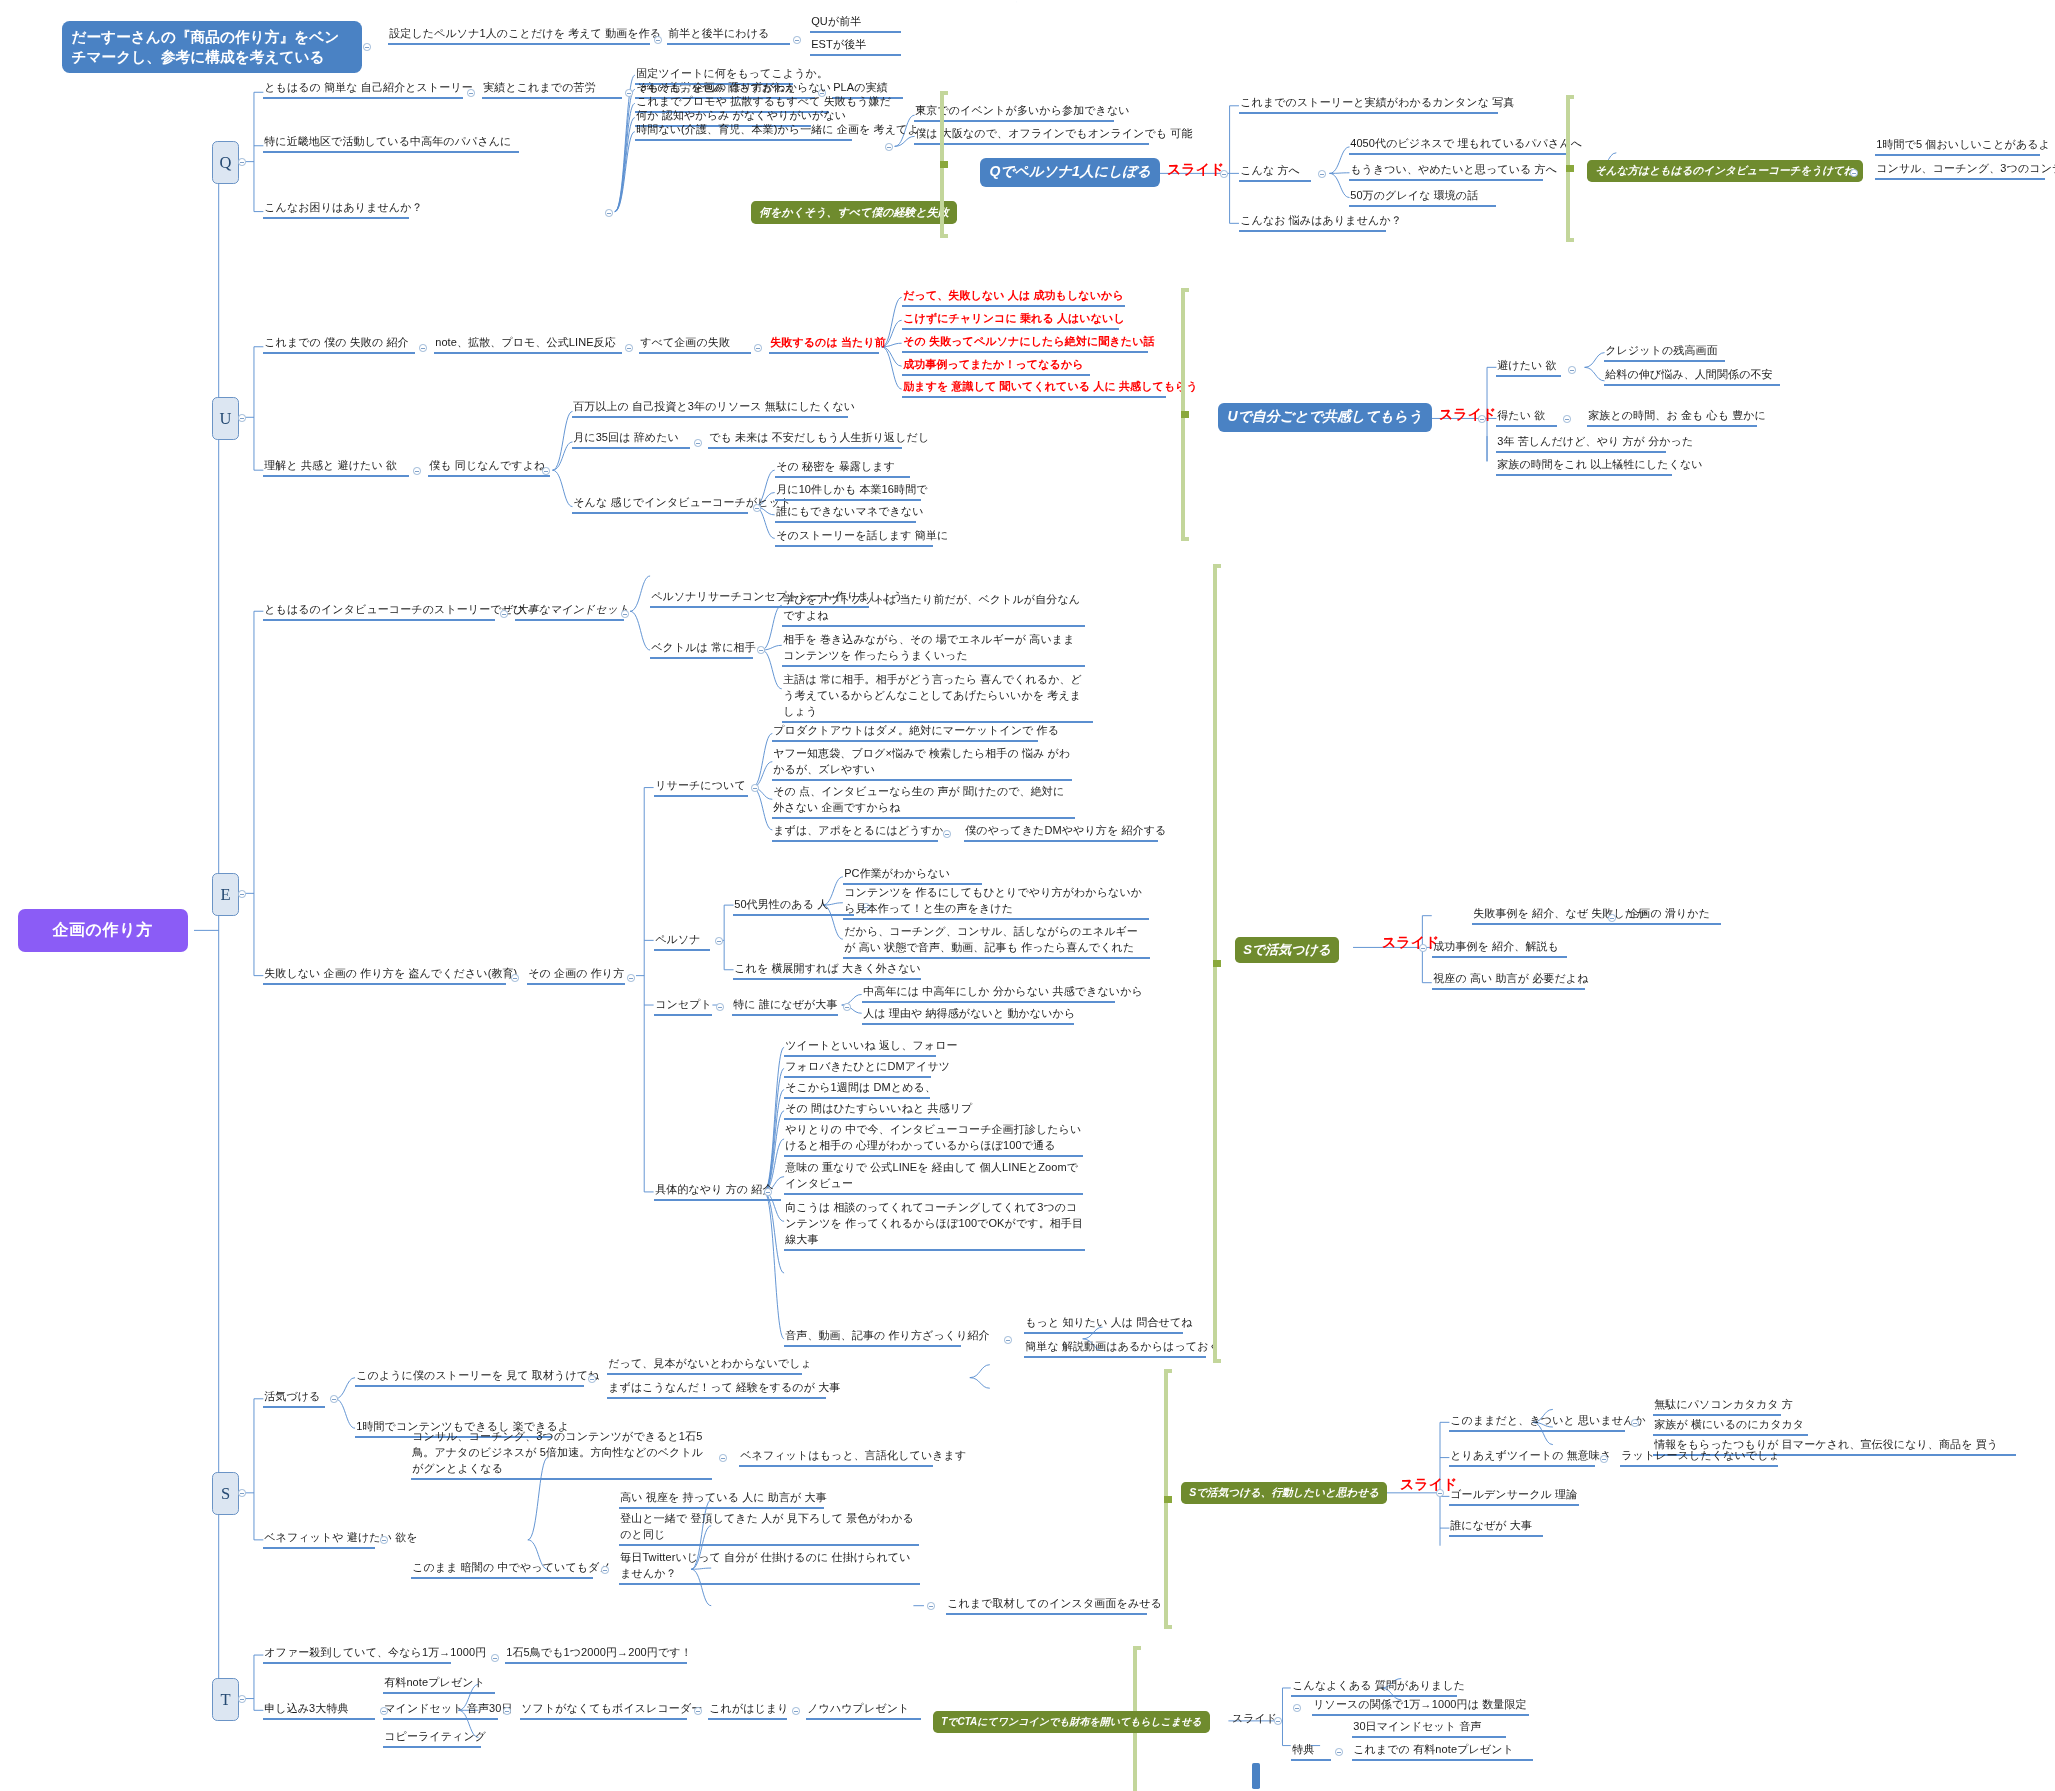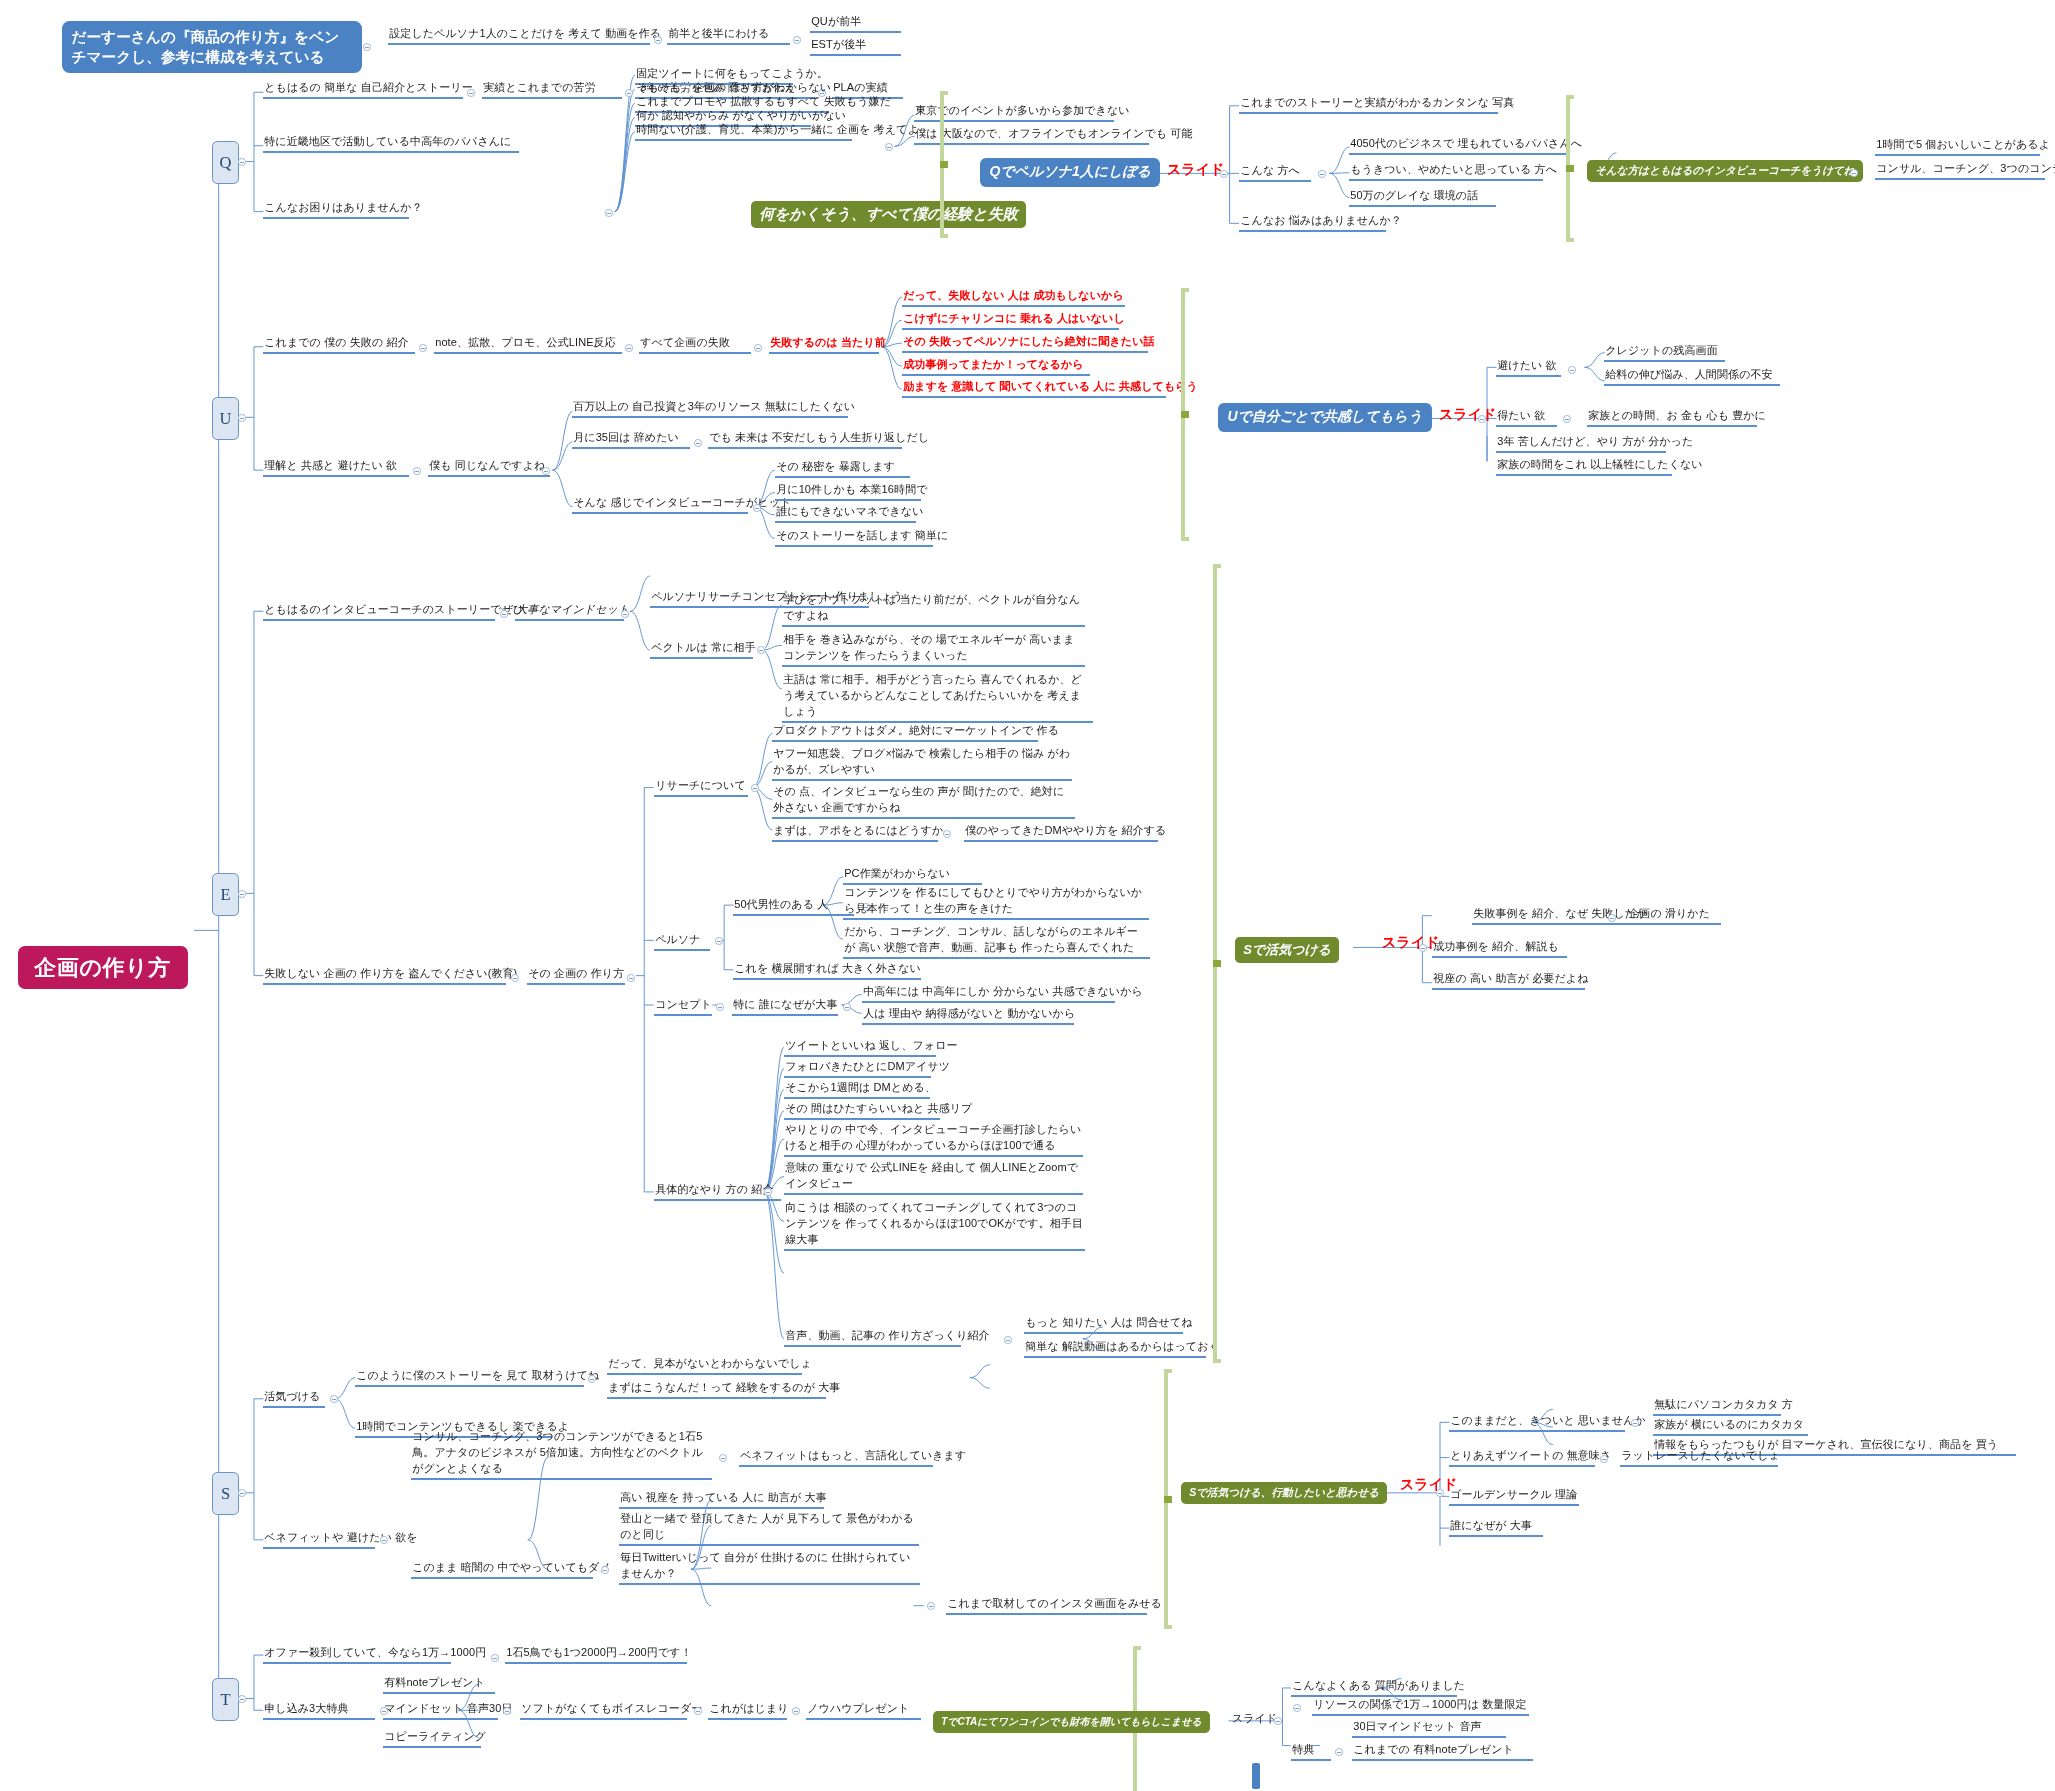--- a/index.html
+++ b/index.html
@@ -34,30 +34,29 @@
     border:0.9px solid #6b94c6;
     border-radius:5.3px;
     display:flex;align-items:center;justify-content:center;
     font-size:16.5px;color:#254a73;
     font-family:"Liberation Serif","DejaVu Serif",serif;
   }
 
   
   .root{
     position:absolute;
-    background:#be185d;
+    background:#8b5cf6;
     border-radius:7px;
     color:#ffffff;
-    font-size:22px;
+    font-size:16px;
     font-weight:bold;
     display:flex;align-items:center;justify-content:center;
     padding:8.2px 14px;
     box-sizing:border-box;
     letter-spacing:0.6px;
-    margin-top:37px;
   }
 
   
   .bluebox{
     position:absolute;
     background:#4a82c4;
     border-radius:5.9px;
     color:#ffffff;
     font-size:14px;
     font-weight:bold;
@@ -345,21 +344,21 @@
   <div class="node one" style="left:914px;top:125px;width:235px;">僕は 大阪なので、オフラインでもオンラインでも 可能</div>
 
   <div class="node one" style="left:263px;top:199px;width:146px;">こんなお困りはありませんか？</div>
   <div class="bullet" style="left:605px;top:209px;"></div>
   <div class="node one" style="left:635px;top:65px;width:158px;">固定ツイートに何をもってこようか。</div>
   <div class="node one" style="left:635px;top:79px;width:160px;">そもそも、企画の 作り方がわからない</div>
   <div class="node one" style="left:635px;top:93px;width:194px;">これまでプロモや 拡散するもすべて 失敗もう嫌だ</div>
   <div class="node one" style="left:635px;top:107px;width:176px;">何か 認知やからみ がなくやりがいがない</div>
   <div class="node one" style="left:635px;top:121px;width:217px;">時間ない(介護、育児、本業)から一緒に 企画を 考えてよ</div>
 
-  <div class="greenbox" style="left:751px;top:201px;font-size:15px;">何をかくそう、すべて僕の経験と失敗</div>
+  <div class="greenbox" style="left:751px;top:201px;font-size:11px;">何をかくそう、すべて僕の経験と失敗</div>
   <div class="bracket" style="left:940px;top:91px;height:147px;">
       <span class="nub2"></span>
     </div>
 
   <div class="bluebox" style="left:980px;top:158px;">Qでペルソナ1人にしぼる</div>
   <div class="slide" style="left:1167px;top:161px;">スライド</div>
   <div class="bullet" style="left:1220px;top:170px;"></div>
   <div class="node one" style="left:1239px;top:94px;width:259px;">これまでのストーリーと実績がわかるカンタンな 写真</div>
   <div class="node one" style="left:1239px;top:162px;width:72px;">こんな 方へ</div>
   <div class="bullet" style="left:1318px;top:170px;"></div>

